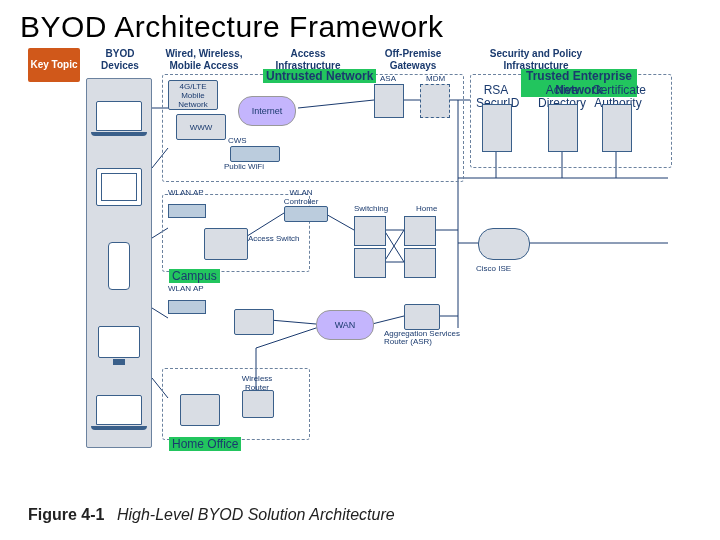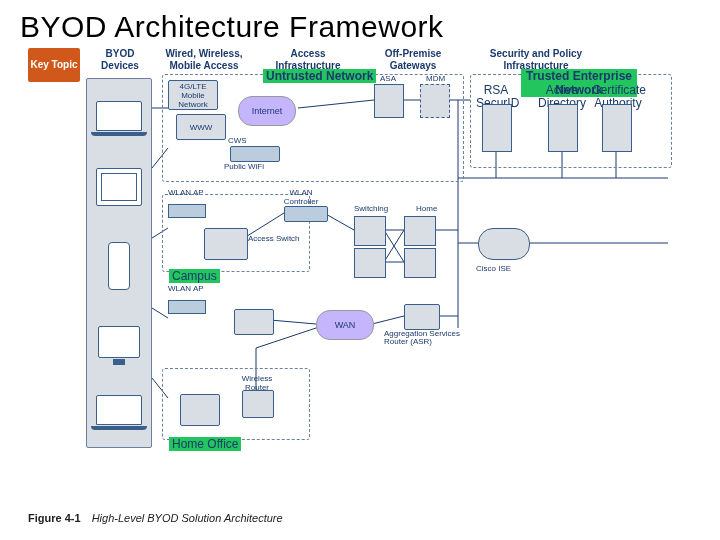--- a/index.html
+++ b/index.html
@@ -71,21 +71,21 @@
   .wan { left:288px; top:262px;}
   .asr { left:376px; top:256px; width:32px; height:22px; background:#d9dde4; border:1px solid #3a5f8a;}
   .asr-lbl { position:absolute; left:356px; top:282px; font-size:8px; color:#1a3a6e; width:80px; text-align:left; line-height:1.05;}
   .home { left:134px; top:320px; width:146px; height:70px;text-align:right;}
   .home .panel-label { left:6px; bottom:-12px;}
   .wr { left:214px; top:342px; width:28px; height:24px; background:#d9dde4; border:1px solid #3a5f8a;}
   .wr-lbl { position:absolute; left:206px; top:326px; font-size:8px; color:#1a3a6e; width:46px; text-align:center;}
   .pc { left:152px; top:346px; width:36px; height:28px; background:#d9dde4; border:1px solid #3a5f8a;}
   svg.wires { position:absolute; left:0; top:0; width:660px; height:410px; pointer-events:none;}
   svg.wires line { stroke:#1a3a6e; stroke-width:1;}
-  .caption { position:absolute; left:28px; bottom:16px; font-size:11px; color:#222;text-align:right;}
+  .caption { position:absolute; left:28px; bottom:16px; font-size:16px; color:#222;text-align:right;}
   .caption b { font-weight:bold; margin-right:8px;}
   .apbox { width:36px; height:12px; background:#bcd; border:1px solid #3a5f8a; position:absolute;}
 </style>
 </head>
 <body>
 
 <div class="slide">
   <div class="title">BYOD Architecture Framework</div>
 
   <div class="diagram">

